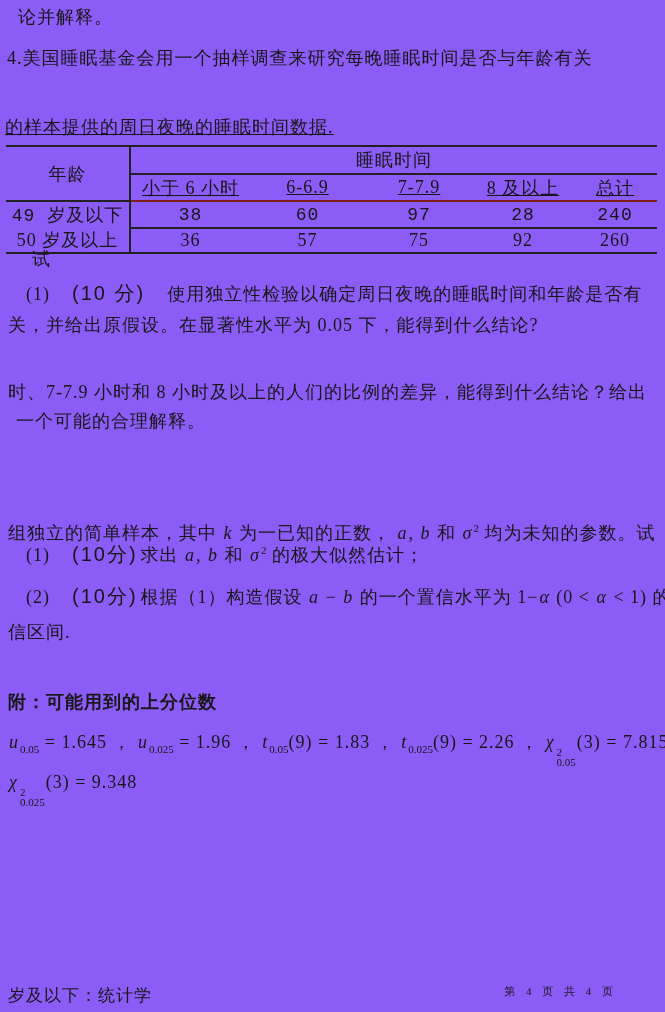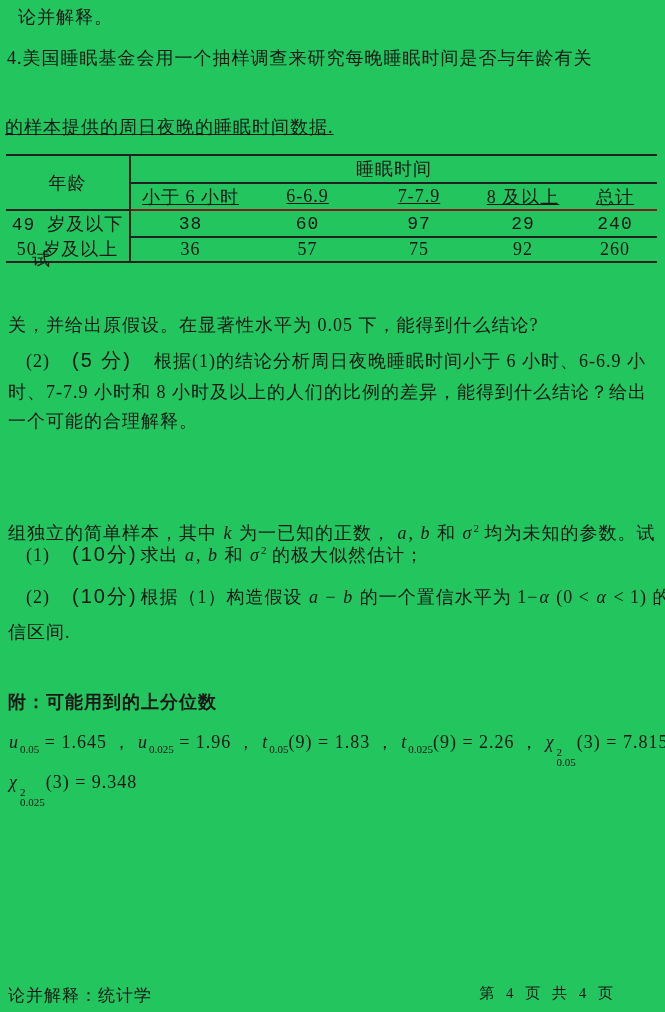--- a/index.html
+++ b/index.html
@@ -35,37 +35,37 @@
     vertical-align:-8px;letter-spacing:0;text-align:left;
     margin:0 1px;
   }
   .bold{font-weight:bold;}
   
   .sleep-table{
     position:absolute;top:145px;left:6px;
     width:651px;
     border-collapse:collapse;table-layout:fixed;
     font-size:18px;letter-spacing:1px;
-    border-top:2px solid #222;border-bottom:2px solid #222;margin-top:9px;
+    border-top:2px solid #222;border-bottom:2px solid #222;
   }
   .sleep-table td{padding:0;text-align:center;vertical-align:middle;}
   .sleep-table td.corner{border-right:2px solid #222;border-bottom:2px solid #222;}
   .sleep-table td.group{border-bottom:2px solid #222;height:26px;}
   .sleep-table tr.hdr2 td{border-bottom:2px solid #7f1d1d;height:25px;text-decoration:underline;}
   .sleep-table tr.r1 td{height:25px;font-family:Liberation Mono, monospace;}
   .sleep-table tr.r1 td.val{border-bottom:2px solid #222;}
   .sleep-table tr.r2 td{height:23px;}
   .sleep-table td.rowlabel{border-right:2px solid #222;}
   .footer-left{position:absolute;top:984px;left:8px;font-size:17px;letter-spacing:1px;white-space:nowrap;}
-  .footer-right{position:absolute;top:984px;right:48px;font-size:15px;letter-spacing:4px;white-space:nowrap;}
+  .footer-right{position:absolute;top:984px;right:48px;font-size:11px;letter-spacing:4px;white-space:nowrap;}
 </style>
 </head>
 <body>
 
-<div class="page" style="background: #22c55e; color: rgb(23, 23, 23);">
+<div class="page" style="background: #8b5cf6; color: rgb(23, 23, 23);">
 
   <div class="line" style="top:5px;left:18px;">论并解释。</div>
 
   <div class="line" style="top:46px;left:7px;">4.美国睡眠基金会用一个抽样调查来研究每晚睡眠时间是否与年龄有关</div>
   <div class="line" style="top:115px;left:5px;text-decoration:underline;">的样本提供的周日夜晚的睡眠时间数据.</div>
 
   <table class="sleep-table">
     <colgroup>
       <col style="width:124px">
         <col style="width:120px">
@@ -84,55 +84,55 @@
         <td>6-6.9</td>
         <td>7-7.9</td>
         <td>8 及以上</td>
         <td>总计</td>
       </tr>
       <tr class="r1">
         <td class="rowlabel">49 岁及以下</td>
         <td class="val">38</td>
         <td class="val">60</td>
         <td class="val">97</td>
-        <td class="val">29</td>
+        <td class="val">28</td>
         <td class="val">240</td>
       </tr>
       <tr class="r2">
         <td class="rowlabel">50 岁及以上</td>
         <td>36</td>
         <td>57</td>
         <td>75</td>
         <td>92</td>
         <td>260</td>
       </tr>
     </tbody>
   </table>
 
   <div class="line" style="top:247px;left:32px;">试</div>
 
+  <div class="line" style="top:281px;left:26px;">(1)　<span class="big">(10 分)</span>　使用独立性检验以确定周日夜晚的睡眠时间和年龄是否有</div>
   <div class="line" style="top:313px;left:8px;">关，并给出原假设。在显著性水平为 0.05 下，能得到什么结论?</div>
 
-  <div class="line" style="top:348px;left:26px;">(2)　<span class="big">(5 分)</span>　根据(1)的结论分析周日夜晚睡眠时间小于 6 小时、6-6.9 小</div>
   <div class="line" style="top:380px;left:8px;">时、7-7.9 小时和 8 小时及以上的人们的比例的差异，能得到什么结论？给出</div>
-  <div class="line" style="top:409px;left:8px;">一个可能的合理解释。</div>
+  <div class="line" style="top:409px;left:16px;">一个可能的合理解释。</div>
 
   <div class="line" style="top:496px;left:8px;margin-top:20px;">组独立的简单样本，其中 <em>k</em> 为一已知的正数， <em>a</em>, <em>b</em> 和 <em>σ</em><sup>2</sup> 均为未知的参数。试</div>
 
   <div class="line" style="top:538px;left:26px;text-align:center;">(1)　<span class="big">(10分)</span>求出 <em>a</em>, <em>b</em> 和 <em>σ</em><sup>2</sup> 的极大似然估计；</div>
 
   <div class="line" style="top:584px;left:26px;">(2)　<span class="big">(10分)</span>根据（1）构造假设 <em>a</em> − <em>b</em>  的一个置信水平为 1−<em>α</em> (0 &lt; <em>α</em> &lt; 1) 的置</div>
   <div class="line" style="top:620px;left:8px;">信区间.</div>
 
   <div class="line bold" style="top:690px;left:8px;">附：可能用到的上分位数</div>
   <div class="line" style="top:730px;left:8px;"><em>u</em><sub>0.05</sub> = 1.645 ，  <em>u</em><sub>0.025</sub> = 1.96 ，  <em>t</em><sub>0.05</sub>(9) = 1.83 ，  <em>t</em><sub>0.025</sub>(9) = 2.26 ，  <em>χ</em><span class="supsub">
         <span>2</span>
         <span>0.05</span>
       </span>(3) = 7.815 ，</div>
   <div class="line" style="top:770px;left:8px;"><em>χ</em><span class="supsub">
         <span>2</span>
         <span>0.025</span>
       </span>(3) = 9.348</div>
 
-  <div class="footer-left">论并解释：统计学</div>
+  <div class="footer-left">岁及以下：统计学</div>
   <div class="footer-right">第 4 页  共 4 页</div>
 
 </div>
 
 </body></html>

